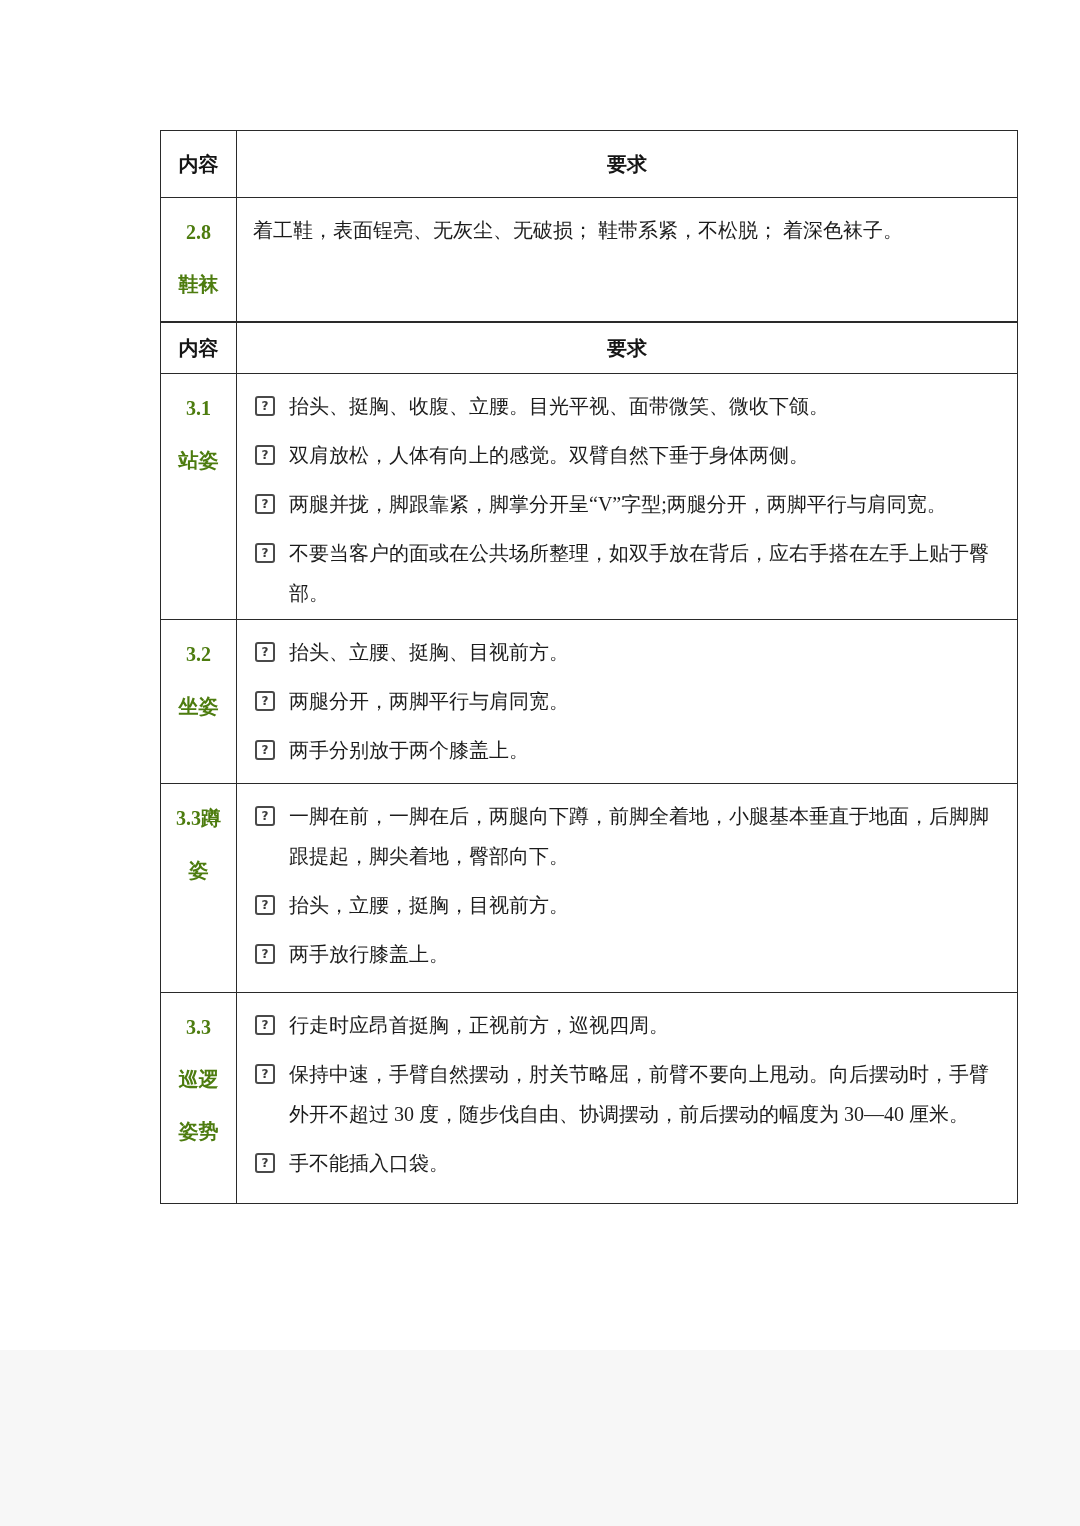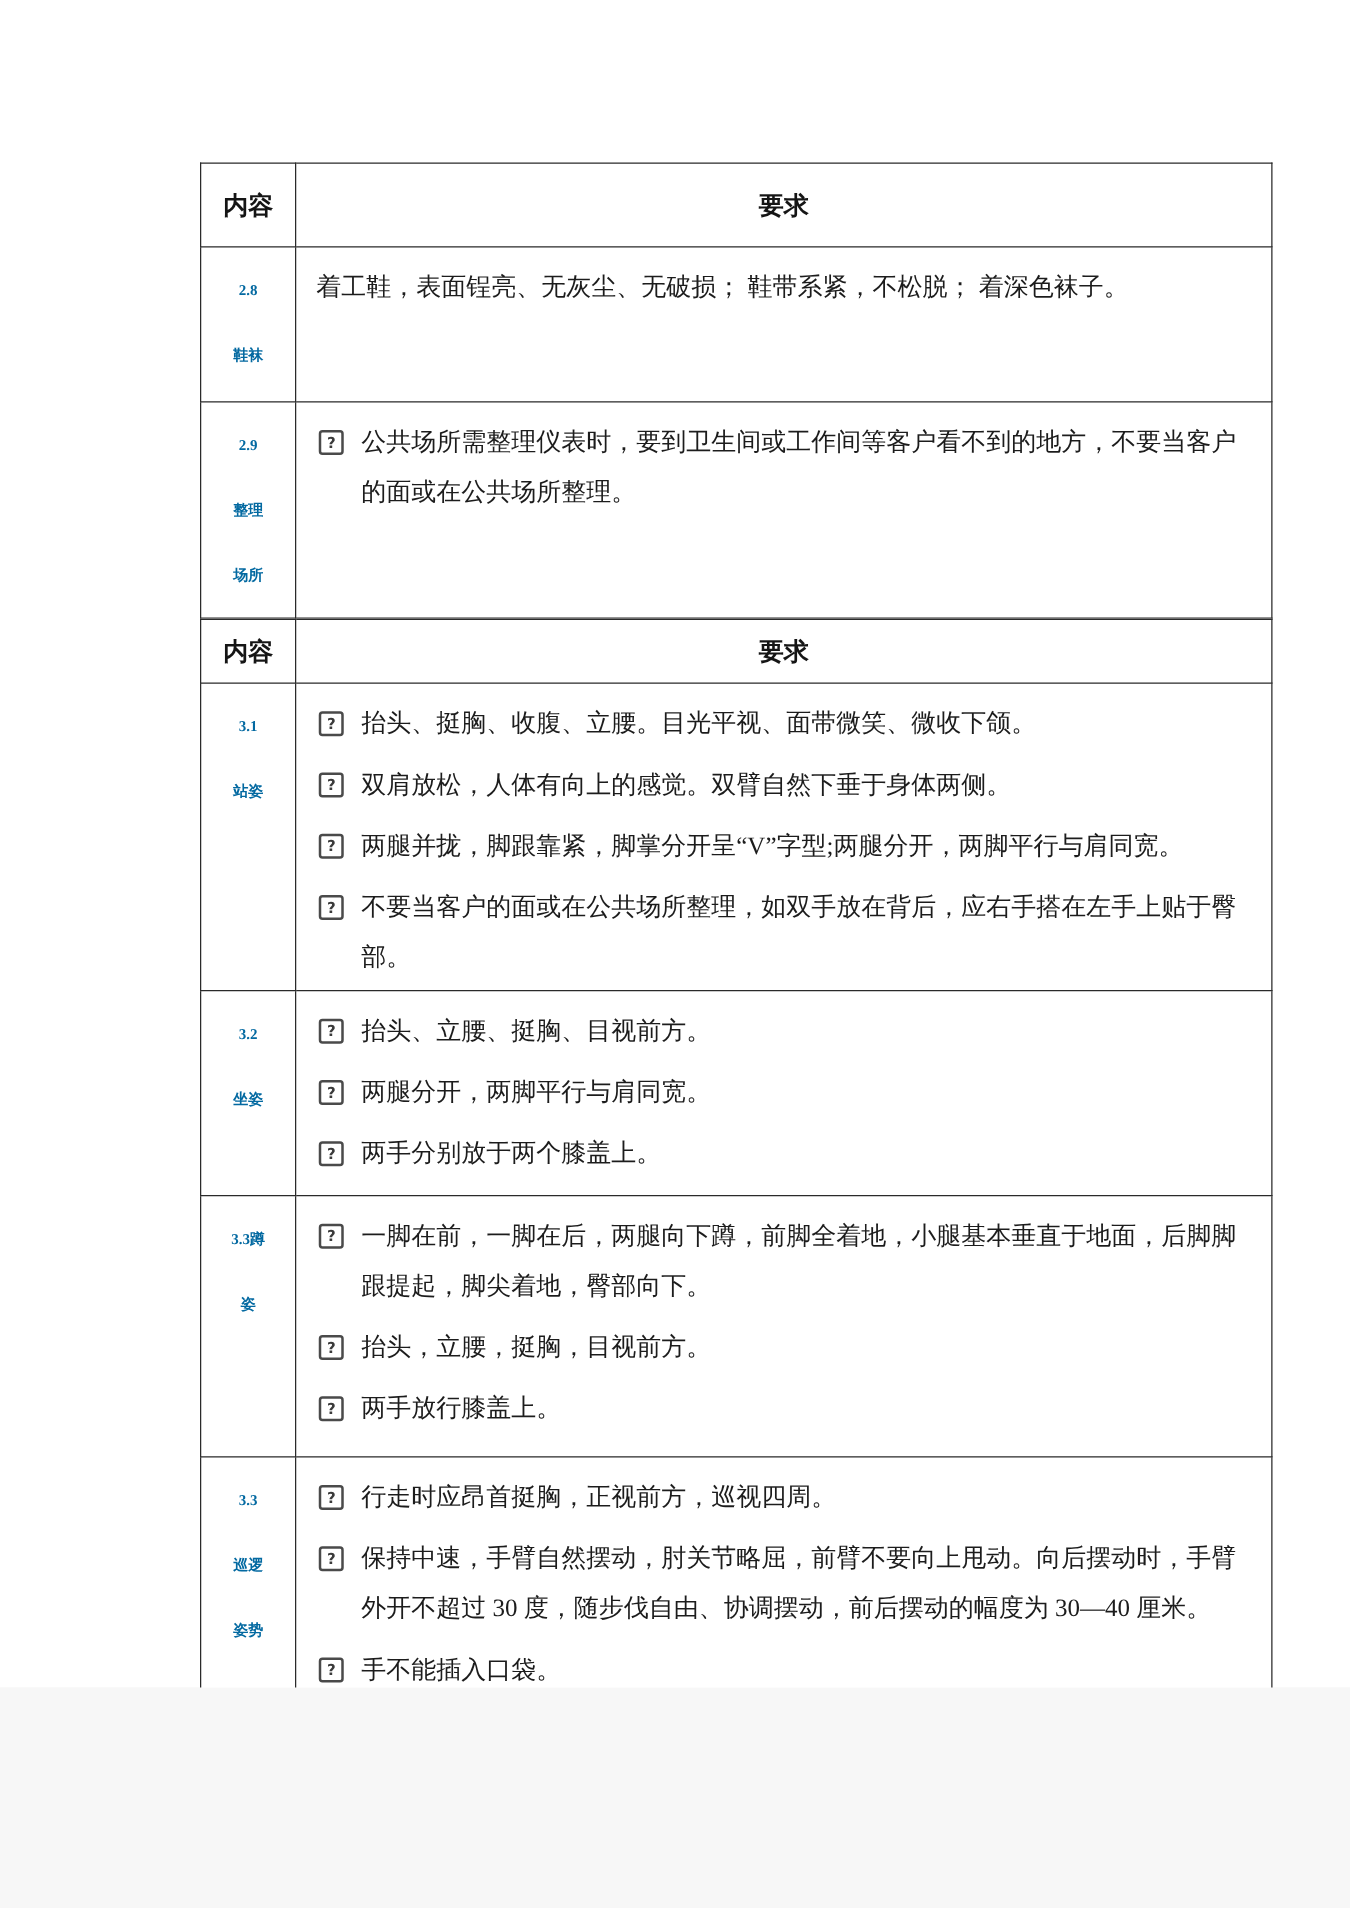--- a/index.html
+++ b/index.html
@@ -11,22 +11,22 @@
   }
   .doc-table{border-collapse:collapse;width:858px;table-layout:fixed;background:#fff;}
   .doc-table th,.doc-table td{border:1px solid #2a2a2a;}
   .doc-table th{
     font-weight:bold;text-align:center;vertical-align:middle;font-size:20px;color:#151515;
   }
   #table1 th{height:64px;}
   #table2 th{height:48px;}
   .label-col-header{width:73px;}
   .label-cell{
-    width:73px;text-align:center;font-weight:bold;font-size:12px;
-    vertical-align:top;padding:8px 2px;color:#0369a1;
+    width:73px;text-align:center;font-weight:bold;font-size:20px;
+    vertical-align:top;padding:8px 2px;color:#4d7c0f;
   }
   .label-line{line-height:52px;}
   .content-cell{vertical-align:top;padding:12px 14px 6px 16px;font-size:20px;}
   .item{display:flex;margin:0 0 9px 0;line-height:40px;color:#1c1c1c;}
   .item:last-child{margin-bottom:0;justify-content:flex-end;}
   .checkbox{
     flex:0 0 auto;width:16px;height:16px;border:2px solid #4a4a4a;border-radius:3px;
     display:flex;align-items:center;justify-content:center;
     font-size:12px;font-weight:bold;color:#3a3a3a;margin:10px 14px 0 2px;
     font-family:"DejaVu Sans","Liberation Sans",sans-serif;line-height:1;
@@ -58,33 +58,20 @@
         </thead>
         <tbody>
           <tr class="r0">
             <td class="label-cell">
               <div class="label-line">2.8</div>
               <div class="label-line">鞋袜</div>
             </td>
             <td class="content-cell">
               <p class="item">
                 <span class="item-text">着工鞋，表面锃亮、无灰尘、无破损； 鞋带系紧，不松脱； 着深色袜子。</span>
-              </p>
-            </td>
-          </tr>
-          <tr class="r1">
-            <td class="label-cell">
-              <div class="label-line">2.9</div>
-              <div class="label-line">整理</div>
-              <div class="label-line">场所</div>
-            </td>
-            <td class="content-cell">
-              <p class="item">
-                <span class="checkbox">?</span>
-                <span class="item-text">公共场所需整理仪表时，要到卫生间或工作间等客户看不到的地方，不要当客户的面或在公共场所整理。</span>
               </p>
             </td>
           </tr>
         </tbody>
       </table>
     </div>
   <div id="table2-slot">
       <table class="doc-table" id="table2">
         <thead>
           <tr>

